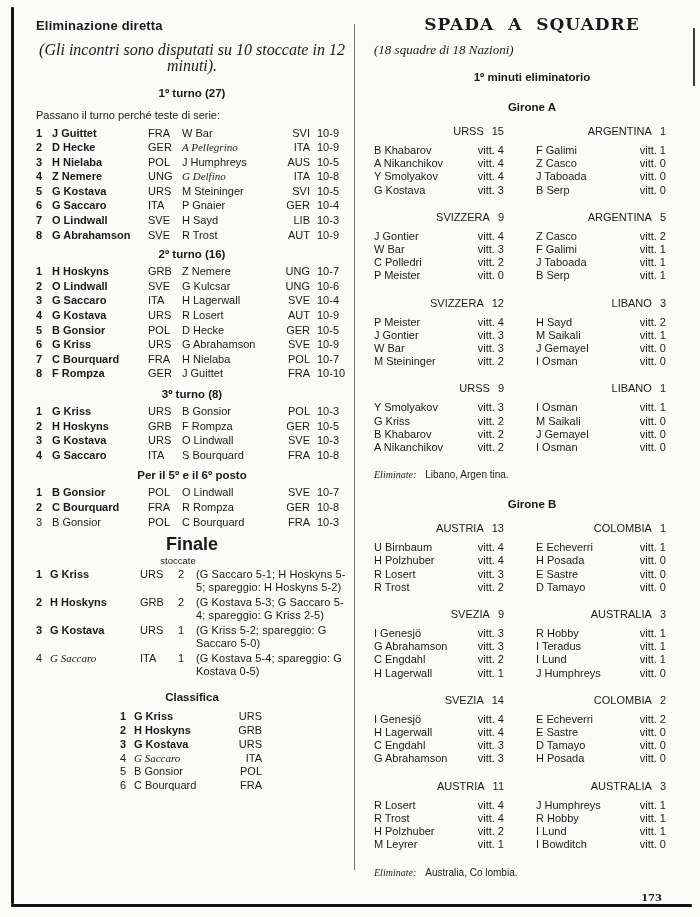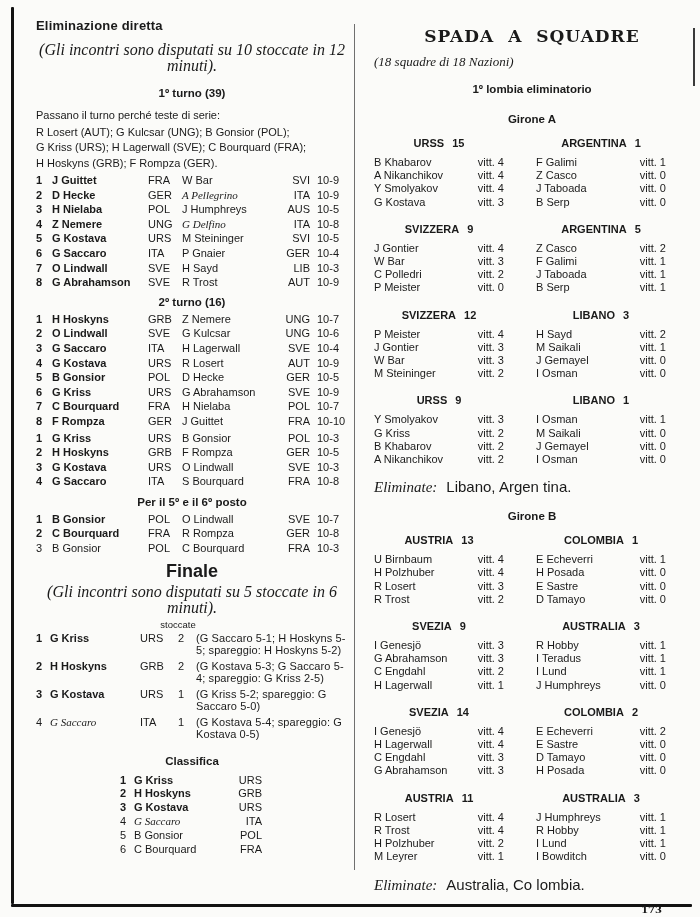--- a/index.html
+++ b/index.html
@@ -10,21 +10,21 @@
     color:#1a1a1a;
     -webkit-font-smoothing:antialiased;
   }
   
   .bar-left{position:absolute;left:11px;top:7px;width:3px;height:897px;background:#121212;border-radius:1px;}
   .bar-bottom{position:absolute;left:11px;top:904px;width:681px;height:3px;background:#121212;border-radius:1px;}
   .rule-center{position:absolute;left:354px;top:24px;width:1px;height:846px;background:#6f6f6f;}
   .mark-right{position:absolute;left:693px;top:28px;width:2px;height:58px;background:#3a3a3a;}
 
   .col-l{position:absolute;left:36px;top:8px;width:312px;}
-  .col-r{position:absolute;left:374px;top:20px;width:316px;}
+  .col-r{position:absolute;left:374px;top:8px;width:316px;}
 
   .b{font-weight:700;}
   .i{font-family:"Liberation Serif","DejaVu Serif",serif;font-style:italic;}
 
   
   .l-title{font-weight:700;font-size:13px;line-height:16px;margin-top:10px;letter-spacing:.2px;}
   .l-note{font-family:"Liberation Serif","DejaVu Serif",serif;font-style:italic;font-size:16px;line-height:16px;text-align:center;margin-top:8px;}
   .hd{font-weight:700;font-size:11.5px;line-height:15px;text-align:center;}
   .h-r1{margin-top:12px;}
   .seeds{margin-top:7px;font-size:11px;line-height:15.5px;}
@@ -48,47 +48,42 @@
   .cl-c{text-align:right;}
 
   
   .r-title{font-family:"DejaVu Serif","Liberation Serif",serif;font-weight:700;font-size:17px;line-height:20px;text-align:center;margin-top:6px;letter-spacing:1px;word-spacing:7px;}
   .r-sub{font-family:"Liberation Serif","DejaVu Serif",serif;font-style:italic;font-size:13px;line-height:16px;text-align:left;margin-top:8px;}
   .r-round{font-weight:700;font-size:11.5px;line-height:15px;text-align:center;margin-top:12px;}
   .girone{font-weight:700;font-size:11.5px;line-height:15px;text-align:center;margin-top:15px;}
   .tblocks{margin-top:10px;}
   .tmatch{display:flex;gap:32px;margin-bottom:14px;}
   .tcol{width:130px;}
-  .thead{text-align:center;font-size:11px;line-height:13px;margin-bottom:6px;white-space:nowrap;font-weight:bold;}
+  .thead{text-align:right;font-size:11px;line-height:13px;margin-bottom:6px;white-space:nowrap;}
   .thead .tpts{margin-left:8px;}
   .prow{display:flex;justify-content:space-between;font-size:11px;line-height:13.2px;}
   .pvitt{white-space:nowrap;}
-  .elim{font-size:15px;line-height:14px;margin-top:2px;}
+  .elim{font-size:10px;line-height:14px;margin-top:2px;}
   .elim .lab{font-family:"Liberation Serif","DejaVu Serif",serif;font-style:italic;margin-right:9px;}
   .pagenum{font-family:"DejaVu Serif","Liberation Serif",serif;font-weight:700;font-size:10px;line-height:18px;text-align:right;padding-right:28px;margin-top:9px;}
 </style>
 </head>
 <body>
 
 <div class="bar-left"></div>
 <div class="bar-bottom"></div>
 <div class="rule-center"></div>
 <div class="mark-right"></div>
 
 <div class="col-l">
   <div class="l-title">Eliminazione diretta</div>
   <div class="l-note">(Gli incontri sono disputati su 10 stoccate in 12 minuti).</div>
-  <div class="hd h-r1">1º turno (39)</div>
+  <div class="hd h-r1">1º turno (27)</div>
   <div class="seeds">
     <div class="intro">Passano il turno perché teste di serie:</div>
-    <div id="seed-lines">
-        <div class="line">R Losert (AUT); G Kulcsar (UNG); B Gonsior (POL);</div>
-        <div class="line">G Kriss (URS); H Lagerwall (SVE); C Bourquard (FRA);</div>
-        <div class="line">H Hoskyns (GRB); F Rompza (GER).</div>
-      </div>
   </div>
   <div class="mtable" id="round1-table">
       <div class="mrow">
         <span class="c-num b">1</span>
         <span class="c-w b">J Guittet</span>
         <span class="c-wc">FRA</span>
         <span class="c-l">W Bar</span>
         <span class="c-lc">SVI</span>
         <span class="c-s">10-9</span>
       </div>
@@ -209,20 +204,21 @@
       </div>
       <div class="mrow">
         <span class="c-num b">8</span>
         <span class="c-w b">F Rompza</span>
         <span class="c-wc">GER</span>
         <span class="c-l">J Guittet</span>
         <span class="c-lc">FRA</span>
         <span class="c-s">10-10</span>
       </div>
     </div>
+  <div class="hd h3r">3º turno (8)</div>
   <div class="mtable" id="round3-table">
       <div class="mrow">
         <span class="c-num b">1</span>
         <span class="c-w b">G Kriss</span>
         <span class="c-wc">URS</span>
         <span class="c-l">B Gonsior</span>
         <span class="c-lc">POL</span>
         <span class="c-s">10-3</span>
       </div>
       <div class="mrow">
@@ -271,21 +267,20 @@
       <div class="mrow">
         <span class="c-num">3</span>
         <span class="c-w">B Gonsior</span>
         <span class="c-wc">POL</span>
         <span class="c-l">C Bourquard</span>
         <span class="c-lc">FRA</span>
         <span class="c-s">10-3</span>
       </div>
     </div>
   <div class="hd finale-h">Finale</div>
-  <div class="l-note note2">(Gli incontri sono disputati su 5 stoccate in 6 minuti).</div>
   <div class="vitt-label">stoccate</div>
   <div class="frows" id="finale-rows">
       <div class="frow">
         <span class="f-num b">1</span>
         <span class="f-name b">G Kriss</span>
         <span class="f-c">URS</span>
         <span class="f-wins">2</span>
         <span class="f-detail">(G Saccaro 5-1; H Hoskyns 5-5; spareggio: H Hoskyns 5-2)</span>
       </div>
       <div class="frow">
@@ -341,21 +336,21 @@
         <span class="cl-num">6</span>
         <span class="cl-name">C Bourquard</span>
         <span class="cl-c">FRA</span>
       </div>
     </div>
 </div>
 
 <div class="col-r">
   <div class="r-title">SPADA A SQUADRE</div>
   <div class="r-sub">(18 squadre di 18 Nazioni)</div>
-  <div class="r-round">1º lombia eliminatorio</div>
+  <div class="r-round">1º minuti eliminatorio</div>
   <div class="girone">Girone A</div>
   <div class="tblocks" id="girone-a-blocks">
       <div class="tmatch">
         <div class="tcol">
           <div class="thead"><span class="tname">URSS</span><span class="tpts">15</span></div>
           <div class="prow">
             <span class="pname">B Khabarov</span>
             <span class="pvitt">vitt. 4</span>
           </div>
           <div class="prow">

